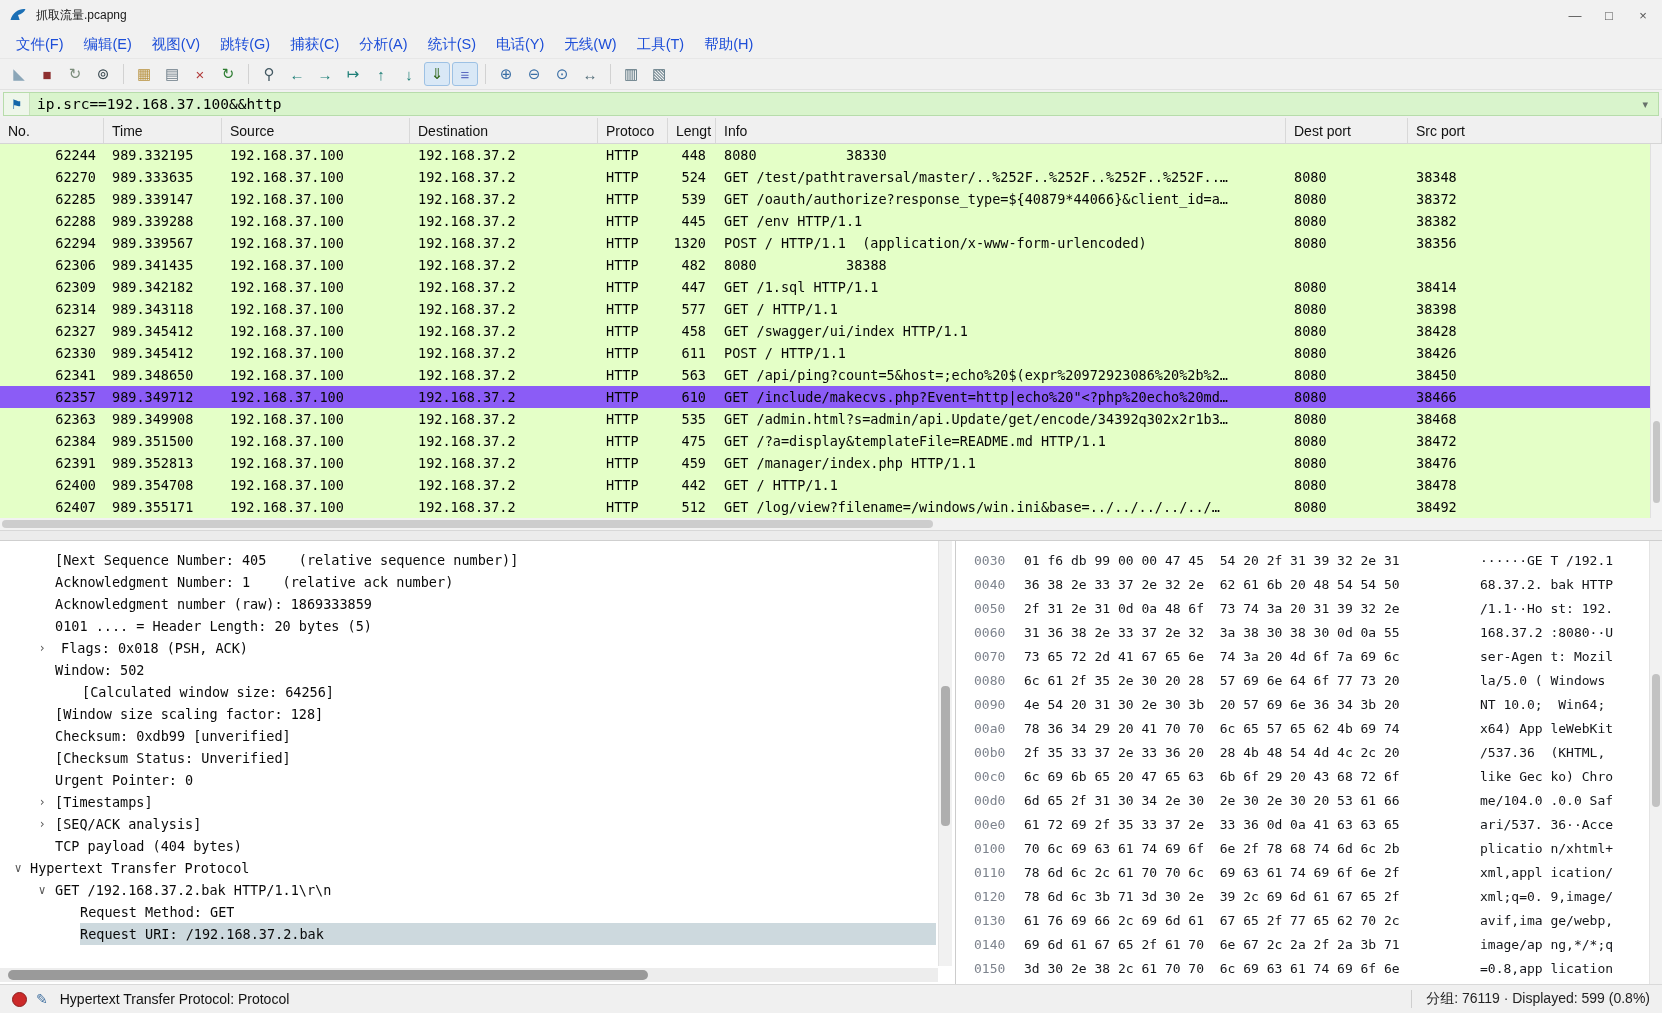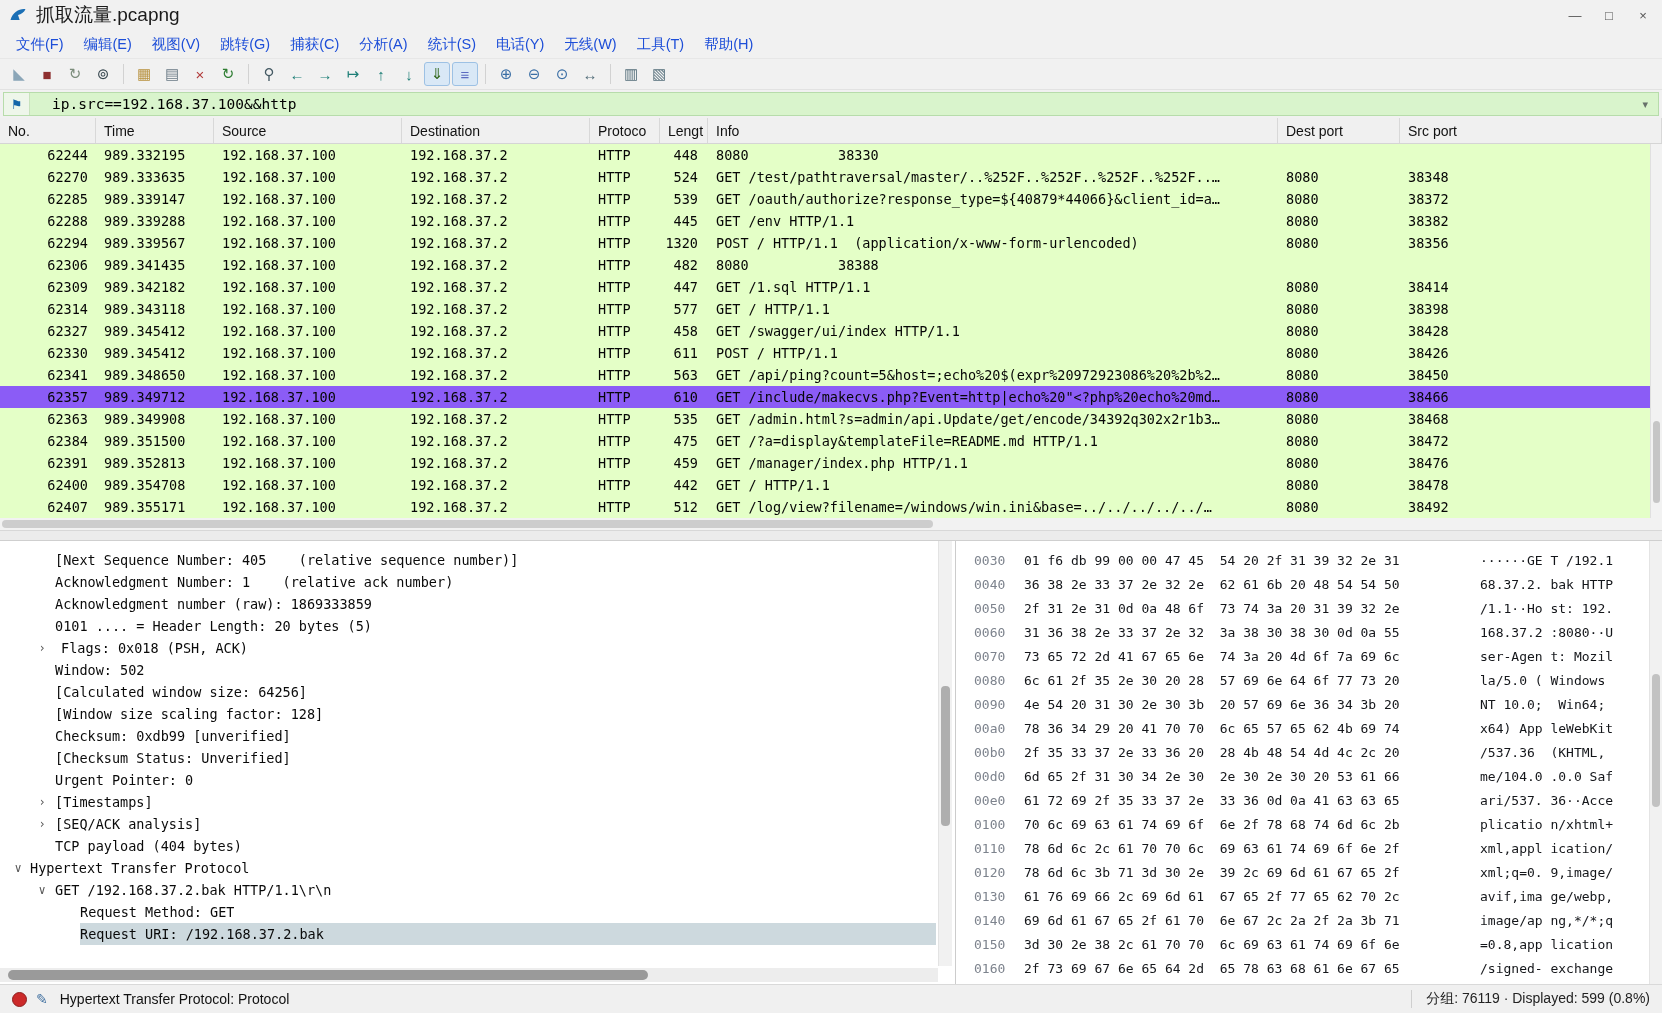--- a/index.html
+++ b/index.html
@@ -5,21 +5,21 @@
   html,body{margin:0;padding:0;}
   body{
     width:1662px;height:1013px;position:relative;overflow:hidden;
     background:#ffffff;font-family:"Liberation Sans",sans-serif;
     -webkit-font-smoothing:antialiased;
   }
   
   .titlebar{position:absolute;top:0;left:0;right:0;height:30px;background:#f1f1f1;
     display:flex;align-items:center;padding-left:8px;box-sizing:border-box;}
   .logo{width:20px;height:20px;display:flex;align-items:center;}
-  .title-text{font-size:19px;color:#1a1a1a;margin-left:8px;}
+  .title-text{font-size:12px;color:#1a1a1a;margin-left:8px;}
   .win-controls{margin-left:auto;display:flex;gap:20px;padding-right:12px;color:#555;font-size:13px;}
   .win-controls span{width:14px;text-align:center;}
 
   .menubar{position:absolute;top:30px;left:0;right:0;height:28px;background:#f1f1f1;
     display:flex;align-items:center;padding-left:6px;}
   .menu-item{font-size:14.5px;color:#1d4ed8;padding:3px 10px;white-space:pre;}
 
   .toolbar{position:absolute;top:58px;left:0;right:0;height:32px;background:#f1f1f1;
     border-top:1px solid #e7e7e7;border-bottom:1px solid #e2e2e2;box-sizing:border-box;
     display:flex;align-items:center;padding-left:6px;gap:2px;}
@@ -28,29 +28,29 @@
   .tool.pressed{background:#d9e8f6;border:1px solid #9dc1e4;}
   .tsep{width:1px;height:20px;background:#d2d2d2;margin:0 5px;}
 
   .filterbar{position:absolute;top:90px;left:0;right:0;height:28px;background:#f1f1f1;
     display:flex;align-items:center;padding:2px 3px;box-sizing:border-box;}
   .filter-field{flex:1;height:24px;background:#d9f4cc;border:1px solid #b7dcab;
     display:flex;align-items:center;box-sizing:border-box;}
   .bookmark-box{width:26px;height:100%;background:#eef6ea;display:flex;align-items:center;
     justify-content:center;color:#1566a9;font-size:13px;border-right:1px solid #c8e2bd;box-sizing:border-box;}
   .filter-text{font-family:"DejaVu Sans Mono",monospace;font-size:14.5px;color:#000;
-    padding-left:22px;white-space:pre;}
+    padding-left:7px;white-space:pre;}
   .filter-chevron{margin-left:auto;color:#66706a;padding-right:10px;font-size:11px;}
 
   
   .plist-header{position:absolute;top:118px;left:0;right:0;height:26px;background:#f0f0f0;
     border-bottom:1px solid #d5d5d5;display:flex;box-sizing:border-box;font-size:14px;}
   .hcell{border-right:1px solid #d8d8d8;display:flex;align-items:center;padding-left:8px;
     box-sizing:border-box;color:#111;white-space:pre;overflow:hidden;flex-shrink:0;}
-  .c-no{width:96px;} .c-time{width:118px;} .c-src{width:188px;} .c-dst{width:188px;}
+  .c-no{width:104px;} .c-time{width:118px;} .c-src{width:188px;} .c-dst{width:188px;}
   .c-proto{width:70px;} .c-len{width:48px;} .c-info{width:570px;}
   .c-dport{width:122px;} .c-sport{flex:1;}
 
   .plist-rows{position:absolute;top:144px;left:0;right:0;height:374px;overflow:hidden;
     background:#fff;font-family:"DejaVu Sans Mono",monospace;font-size:13.5px;}
   .prow{display:flex;height:22px;background:#e4ffc7;color:#060606;}
   .prow.sel{background:#8b5cf6;}
   .pcell{white-space:pre;overflow:hidden;padding-left:8px;box-sizing:border-box;
     line-height:22px;flex-shrink:0;}
   .pcell.c-no{text-align:right;padding-left:0;padding-right:8px;}
@@ -378,21 +378,21 @@
 
 <div class="bottom">
   <div class="details-pane">
     <div class="details-rows">
         <div class="drow"><span class="dtext" style="margin-left: 55px;">[Next Sequence Number: 405    (relative sequence number)]</span></div>
         <div class="drow"><span class="dtext" style="margin-left: 55px;">Acknowledgment Number: 1    (relative ack number)</span></div>
         <div class="drow"><span class="dtext" style="margin-left: 55px;">Acknowledgment number (raw): 1869333859</span></div>
         <div class="drow"><span class="dtext" style="margin-left: 55px;">0101 .... = Header Length: 20 bytes (5)</span></div>
         <div class="drow"><span class="arrow" style="margin-left: 35px;">›</span><span class="dtext" style="margin-left: 12px;">Flags: 0x018 (PSH, ACK)</span></div>
         <div class="drow"><span class="dtext" style="margin-left: 55px;">Window: 502</span></div>
-        <div class="drow"><span class="dtext" style="margin-left: 55px;">[Calculated window size: 64256]</span></div>
+        <div class="drow"><span class="dtext" style="margin-left: 82px;">[Calculated window size: 64256]</span></div>
         <div class="drow"><span class="dtext" style="margin-left: 55px;">[Window size scaling factor: 128]</span></div>
         <div class="drow"><span class="dtext" style="margin-left: 55px;">Checksum: 0xdb99 [unverified]</span></div>
         <div class="drow"><span class="dtext" style="margin-left: 55px;">[Checksum Status: Unverified]</span></div>
         <div class="drow"><span class="dtext" style="margin-left: 55px;">Urgent Pointer: 0</span></div>
         <div class="drow"><span class="arrow" style="margin-left: 35px;">›</span><span class="dtext" style="margin-left: 6px;">[Timestamps]</span></div>
         <div class="drow"><span class="arrow" style="margin-left: 35px;">›</span><span class="dtext" style="margin-left: 6px;">[SEQ/ACK analysis]</span></div>
         <div class="drow"><span class="dtext" style="margin-left: 55px;">TCP payload (404 bytes)</span></div>
         <div class="drow"><span class="arrow" style="margin-left: 11px;">∨</span><span class="dtext" style="margin-left: 5px;">Hypertext Transfer Protocol</span></div>
         <div class="drow"><span class="arrow" style="margin-left: 35px;">∨</span><span class="dtext" style="margin-left: 6px;">GET /192.168.37.2.bak HTTP/1.1\r\n</span></div>
         <div class="drow"><span class="dtext" style="margin-left: 80px;">Request Method: GET</span></div>
@@ -409,20 +409,21 @@
     <div class="hex-rows">
         <div class="xrow"><span class="xoff">0030</span><span class="xhex">01 f6 db 99 00 00 47 45  54 20 2f 31 39 32 2e 31</span><span class="xascii">······GE T /192.1</span></div>
         <div class="xrow"><span class="xoff">0040</span><span class="xhex">36 38 2e 33 37 2e 32 2e  62 61 6b 20 48 54 54 50</span><span class="xascii">68.37.2. bak HTTP</span></div>
         <div class="xrow"><span class="xoff">0050</span><span class="xhex">2f 31 2e 31 0d 0a 48 6f  73 74 3a 20 31 39 32 2e</span><span class="xascii">/1.1··Ho st: 192.</span></div>
         <div class="xrow"><span class="xoff">0060</span><span class="xhex">31 36 38 2e 33 37 2e 32  3a 38 30 38 30 0d 0a 55</span><span class="xascii">168.37.2 :8080··U</span></div>
         <div class="xrow"><span class="xoff">0070</span><span class="xhex">73 65 72 2d 41 67 65 6e  74 3a 20 4d 6f 7a 69 6c</span><span class="xascii">ser-Agen t: Mozil</span></div>
         <div class="xrow"><span class="xoff">0080</span><span class="xhex">6c 61 2f 35 2e 30 20 28  57 69 6e 64 6f 77 73 20</span><span class="xascii">la/5.0 ( Windows </span></div>
         <div class="xrow"><span class="xoff">0090</span><span class="xhex">4e 54 20 31 30 2e 30 3b  20 57 69 6e 36 34 3b 20</span><span class="xascii">NT 10.0;  Win64; </span></div>
         <div class="xrow"><span class="xoff">00a0</span><span class="xhex">78 36 34 29 20 41 70 70  6c 65 57 65 62 4b 69 74</span><span class="xascii">x64) App leWebKit</span></div>
         <div class="xrow"><span class="xoff">00b0</span><span class="xhex">2f 35 33 37 2e 33 36 20  28 4b 48 54 4d 4c 2c 20</span><span class="xascii">/537.36  (KHTML, </span></div>
+        <div class="xrow"><span class="xoff">00c0</span><span class="xhex">6c 69 6b 65 20 47 65 63  6b 6f 29 20 43 68 72 6f</span><span class="xascii">like Gec ko) Chro</span></div>
         <div class="xrow"><span class="xoff">00d0</span><span class="xhex">6d 65 2f 31 30 34 2e 30  2e 30 2e 30 20 53 61 66</span><span class="xascii">me/104.0 .0.0 Saf</span></div>
         <div class="xrow"><span class="xoff">00e0</span><span class="xhex">61 72 69 2f 35 33 37 2e  33 36 0d 0a 41 63 63 65</span><span class="xascii">ari/537. 36··Acce</span></div>
         <div class="xrow"><span class="xoff">0100</span><span class="xhex">70 6c 69 63 61 74 69 6f  6e 2f 78 68 74 6d 6c 2b</span><span class="xascii">plicatio n/xhtml+</span></div>
         <div class="xrow"><span class="xoff">0110</span><span class="xhex">78 6d 6c 2c 61 70 70 6c  69 63 61 74 69 6f 6e 2f</span><span class="xascii">xml,appl ication/</span></div>
         <div class="xrow"><span class="xoff">0120</span><span class="xhex">78 6d 6c 3b 71 3d 30 2e  39 2c 69 6d 61 67 65 2f</span><span class="xascii">xml;q=0. 9,image/</span></div>
         <div class="xrow"><span class="xoff">0130</span><span class="xhex">61 76 69 66 2c 69 6d 61  67 65 2f 77 65 62 70 2c</span><span class="xascii">avif,ima ge/webp,</span></div>
         <div class="xrow"><span class="xoff">0140</span><span class="xhex">69 6d 61 67 65 2f 61 70  6e 67 2c 2a 2f 2a 3b 71</span><span class="xascii">image/ap ng,*/*;q</span></div>
         <div class="xrow"><span class="xoff">0150</span><span class="xhex">3d 30 2e 38 2c 61 70 70  6c 69 63 61 74 69 6f 6e</span><span class="xascii">=0.8,app lication</span></div>
         <div class="xrow"><span class="xoff">0160</span><span class="xhex">2f 73 69 67 6e 65 64 2d  65 78 63 68 61 6e 67 65</span><span class="xascii">/signed- exchange</span></div>
       </div>

